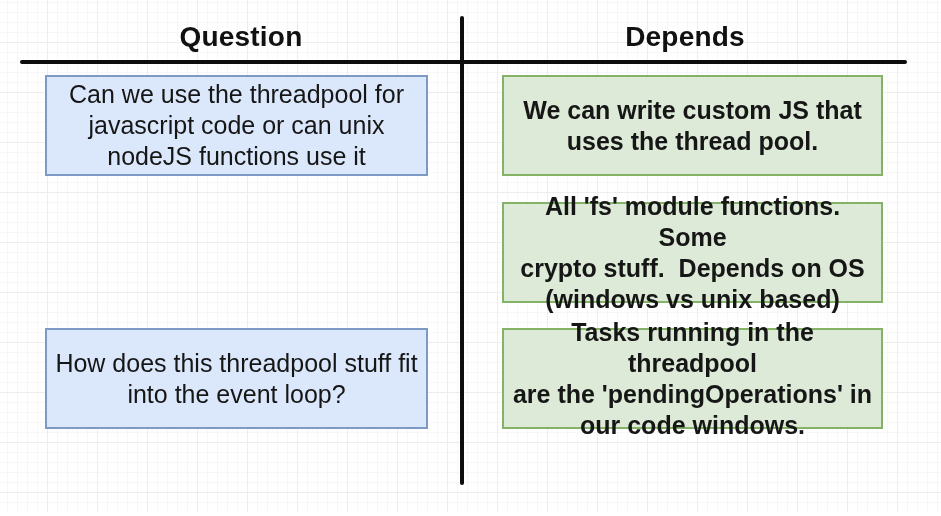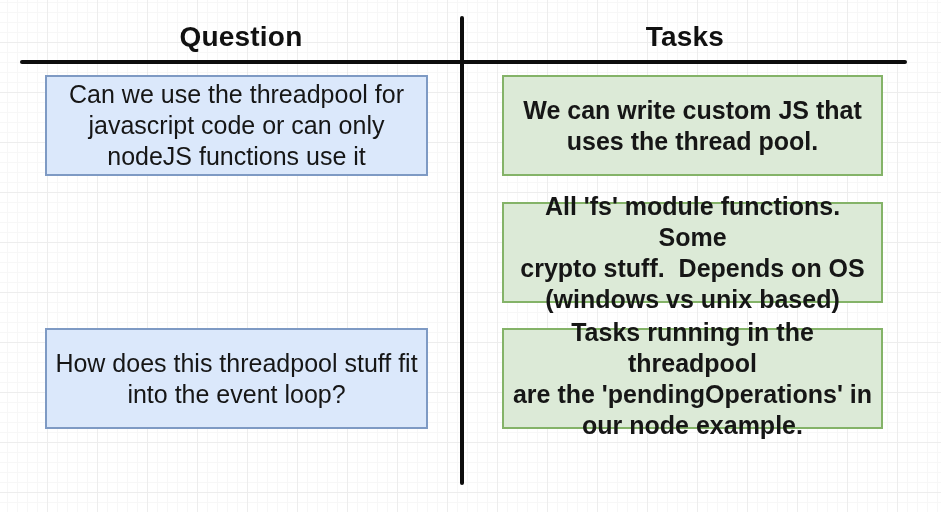--- a/index.html
+++ b/index.html
@@ -85,28 +85,28 @@
     white-space: pre-wrap;
   }
 </style>
 </head>
 <body>
 
 <div class="canvas">
 
   <div class="col-header header-q">Question</div>
 
-  <div class="col-header header-a">Tasks</div>
+  <div class="col-header header-a">Depends</div>
 
   <div class="hline"></div>
   <div class="vline"></div>
 
   <div class="box q-box r1">
     <div class="box-text">Can we use the threadpool for
-javascript code or can only
+javascript code or can unix
 nodeJS functions use it</div>
   </div>
 
   <div class="box a-box r1">
     <div class="box-text">We can write custom JS that
 uses the thread pool.</div>
   </div>
 
 
   <div class="box q-box r3">
@@ -116,16 +116,16 @@
 
   <div class="box a-box r2">
     <div class="box-text">All 'fs' module functions.  Some
 crypto stuff.  Depends on OS
 (windows vs unix based)</div>
   </div>
 
   <div class="box a-box r3">
     <div class="box-text">Tasks running in the threadpool
 are the 'pendingOperations' in
-our node example.</div>
+our code windows.</div>
   </div>
 
 </div>
 
 </body></html>

